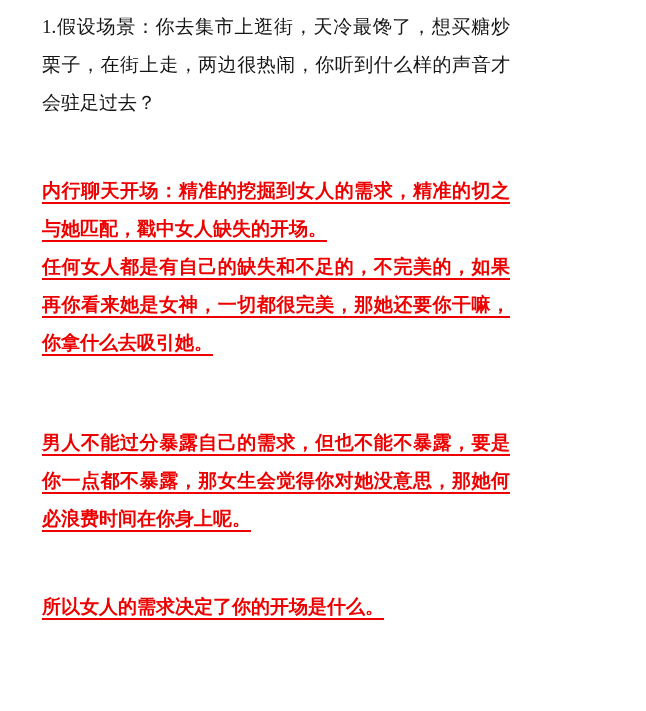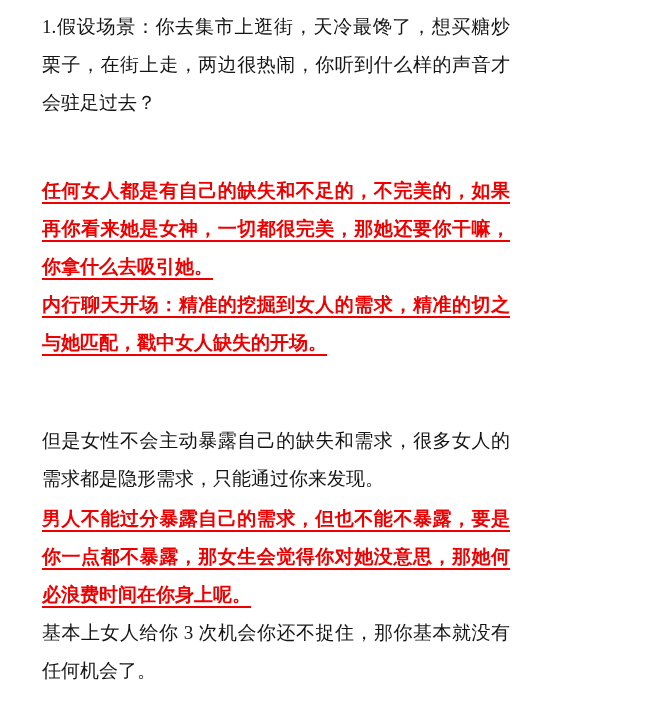--- a/index.html
+++ b/index.html
@@ -41,25 +41,23 @@
   .sp60 { height: 60px; }
 </style>
 </head>
 <body>
 
 <div class="doc">
   <p class="blk">1.假设场景：你去集市上逛街，天冷最馋了，想买糖炒栗子，在街上走，两边很热闹，你听到什么样的声音才会驻足过去？</p>
 
   <div class="sp50"></div>
 
+  <p class="red">内行聊天开场：精准的挖掘到女人的需求，精准的切之与她匹配，戳中女人缺失的开场。</p>
   <p class="red">任何女人都是有自己的缺失和不足的，不完美的，如果再你看来她是女神，一切都很完美，那她还要你干嘛，你拿什么去吸引她。</p>
-  <p class="red">内行聊天开场：精准的挖掘到女人的需求，精准的切之与她匹配，戳中女人缺失的开场。</p>
 
   <div class="sp60"></div>
 
-  <p class="blk">但是女性不会主动暴露自己的缺失和需求，很多女人的需求都是隐形需求，只能通过你来发现。</p>
   <p class="red mt10">男人不能过分暴露自己的需求，但也不能不暴露，要是你一点都不暴露，那女生会觉得你对她没意思，那她何必浪费时间在你身上呢。</p>
-  <p class="blk">基本上女人给你 3 次机会你还不捉住，那你基本就没有任何机会了。</p>
 
   <div class="sp50"></div>
 
   <p class="red">所以女人的需求决定了你的开场是什么。</p>
 </div>
 
 </body></html>

